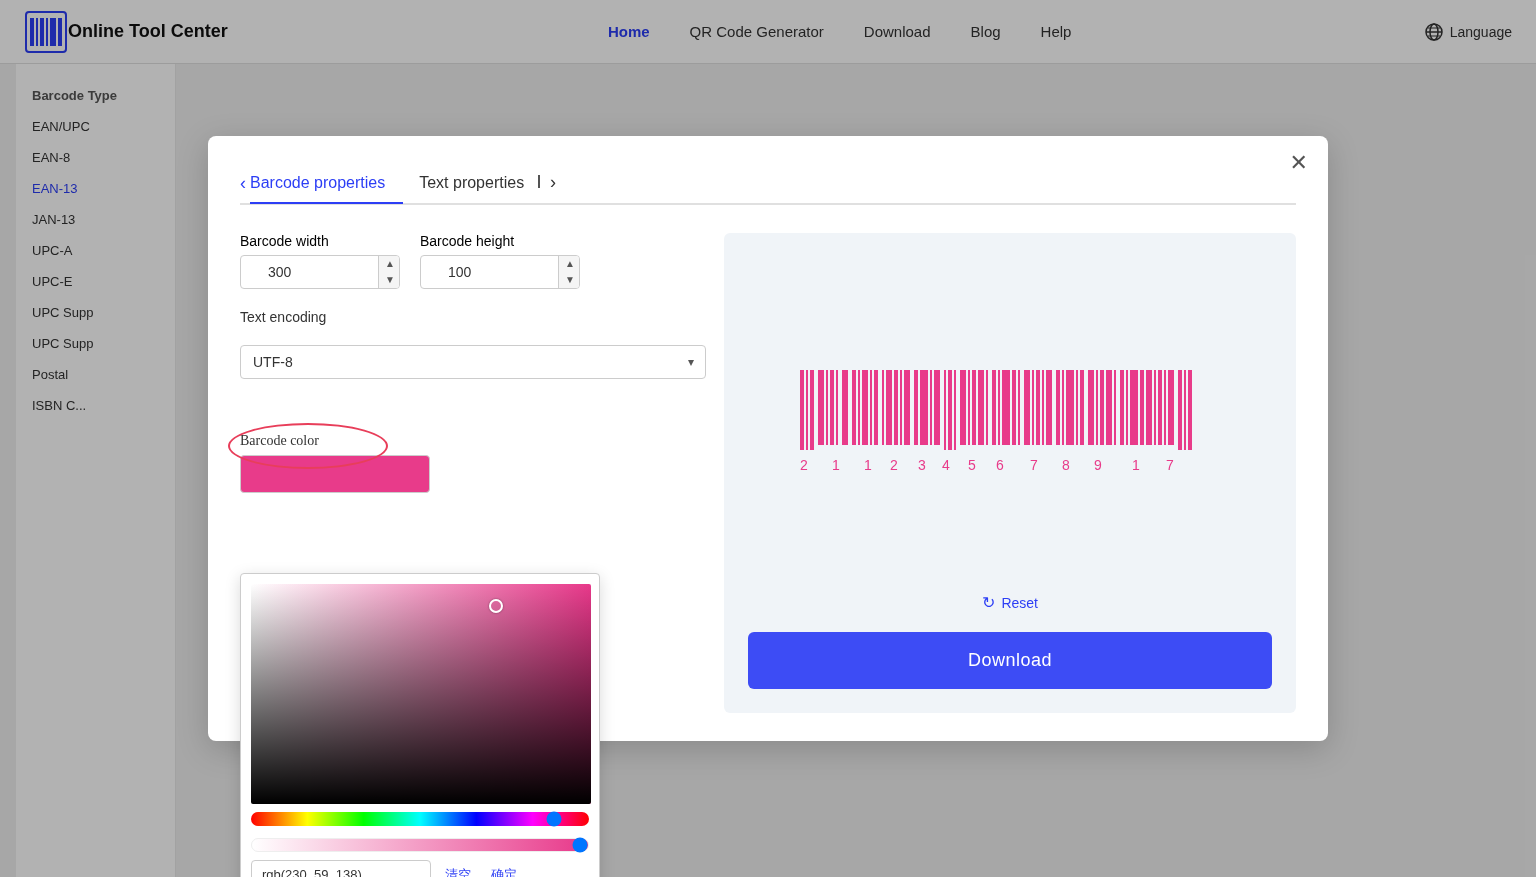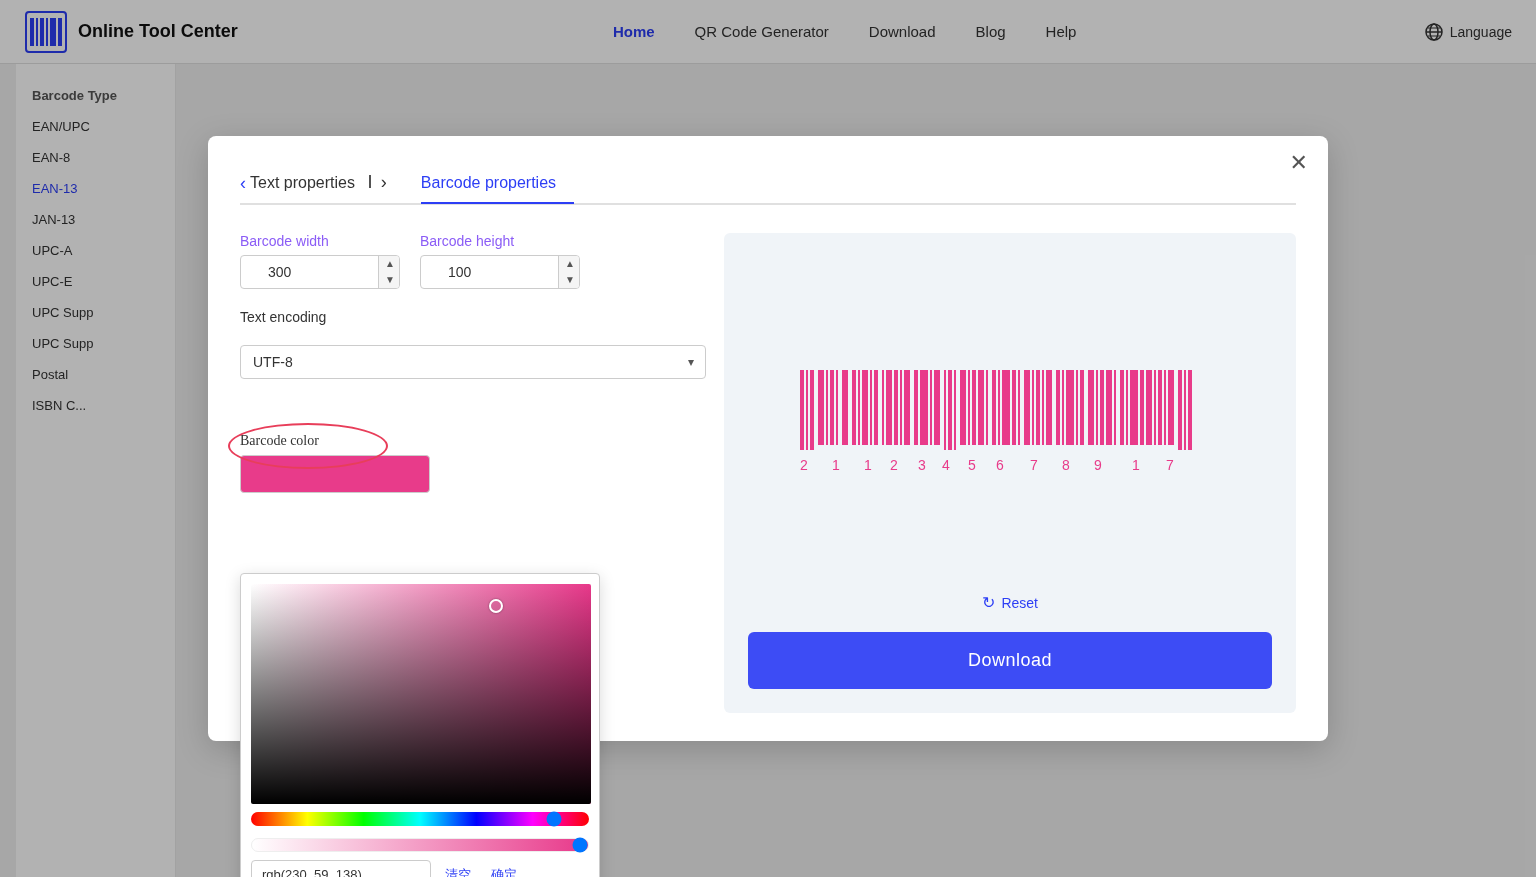--- a/index.html
+++ b/index.html
@@ -25,21 +25,20 @@
       height: 64px;
       display: flex;
       align-items: center;
       padding: 0 24px;
       gap: 40px;
       border-bottom: 1px solid #e0e0e0;
     }
     .logo-area {
       display: flex;
       align-items: center;
-      gap: 10px;
       margin-right: 28px;
     }
     .logo-icon {
       width: 44px;
       height: 44px;
     }
     .logo-text {
       font-size: 18px;
       font-weight: bold;
       color: #111;
@@ -207,21 +206,21 @@
       gap: 20px;
       margin-bottom: 20px;
     }
     .form-group {
       display: flex;
       flex-direction: column;
       gap: 6px;
     }
     .form-label {
       font-size: 14px;
-      color: #8b5cf6;
+      color: #000000;
     }
     .number-input-wrapper {
       display: flex;
       align-items: center;
       border: 1px solid #ccc;
       border-radius: 4px;
       overflow: hidden;
       width: 160px;
       padding-left: 17px;
     }
@@ -521,26 +520,26 @@
   </div>
 </div>
 
 <div class="overlay">
   <div class="modal">
 
     <button class="modal-close">✕</button>
 
     <div class="modal-tabs">
       <button class="tab-back-btn">‹</button>
+      <div class="tab-item active">Barcode properties</div>
       <div class="tab-item">
         <span>Text properties</span>
         <span class="tab-cursor"> I</span>
         <button class="tab-next-btn">›</button>
       </div>
-      <div class="tab-item active">Barcode properties</div>
     </div>
 
     <div class="modal-body">
 
       <div class="modal-left">
 
         <div class="form-row">
           <div class="form-group">
             <label class="form-label">Barcode width</label>
             <div class="number-input-wrapper">

